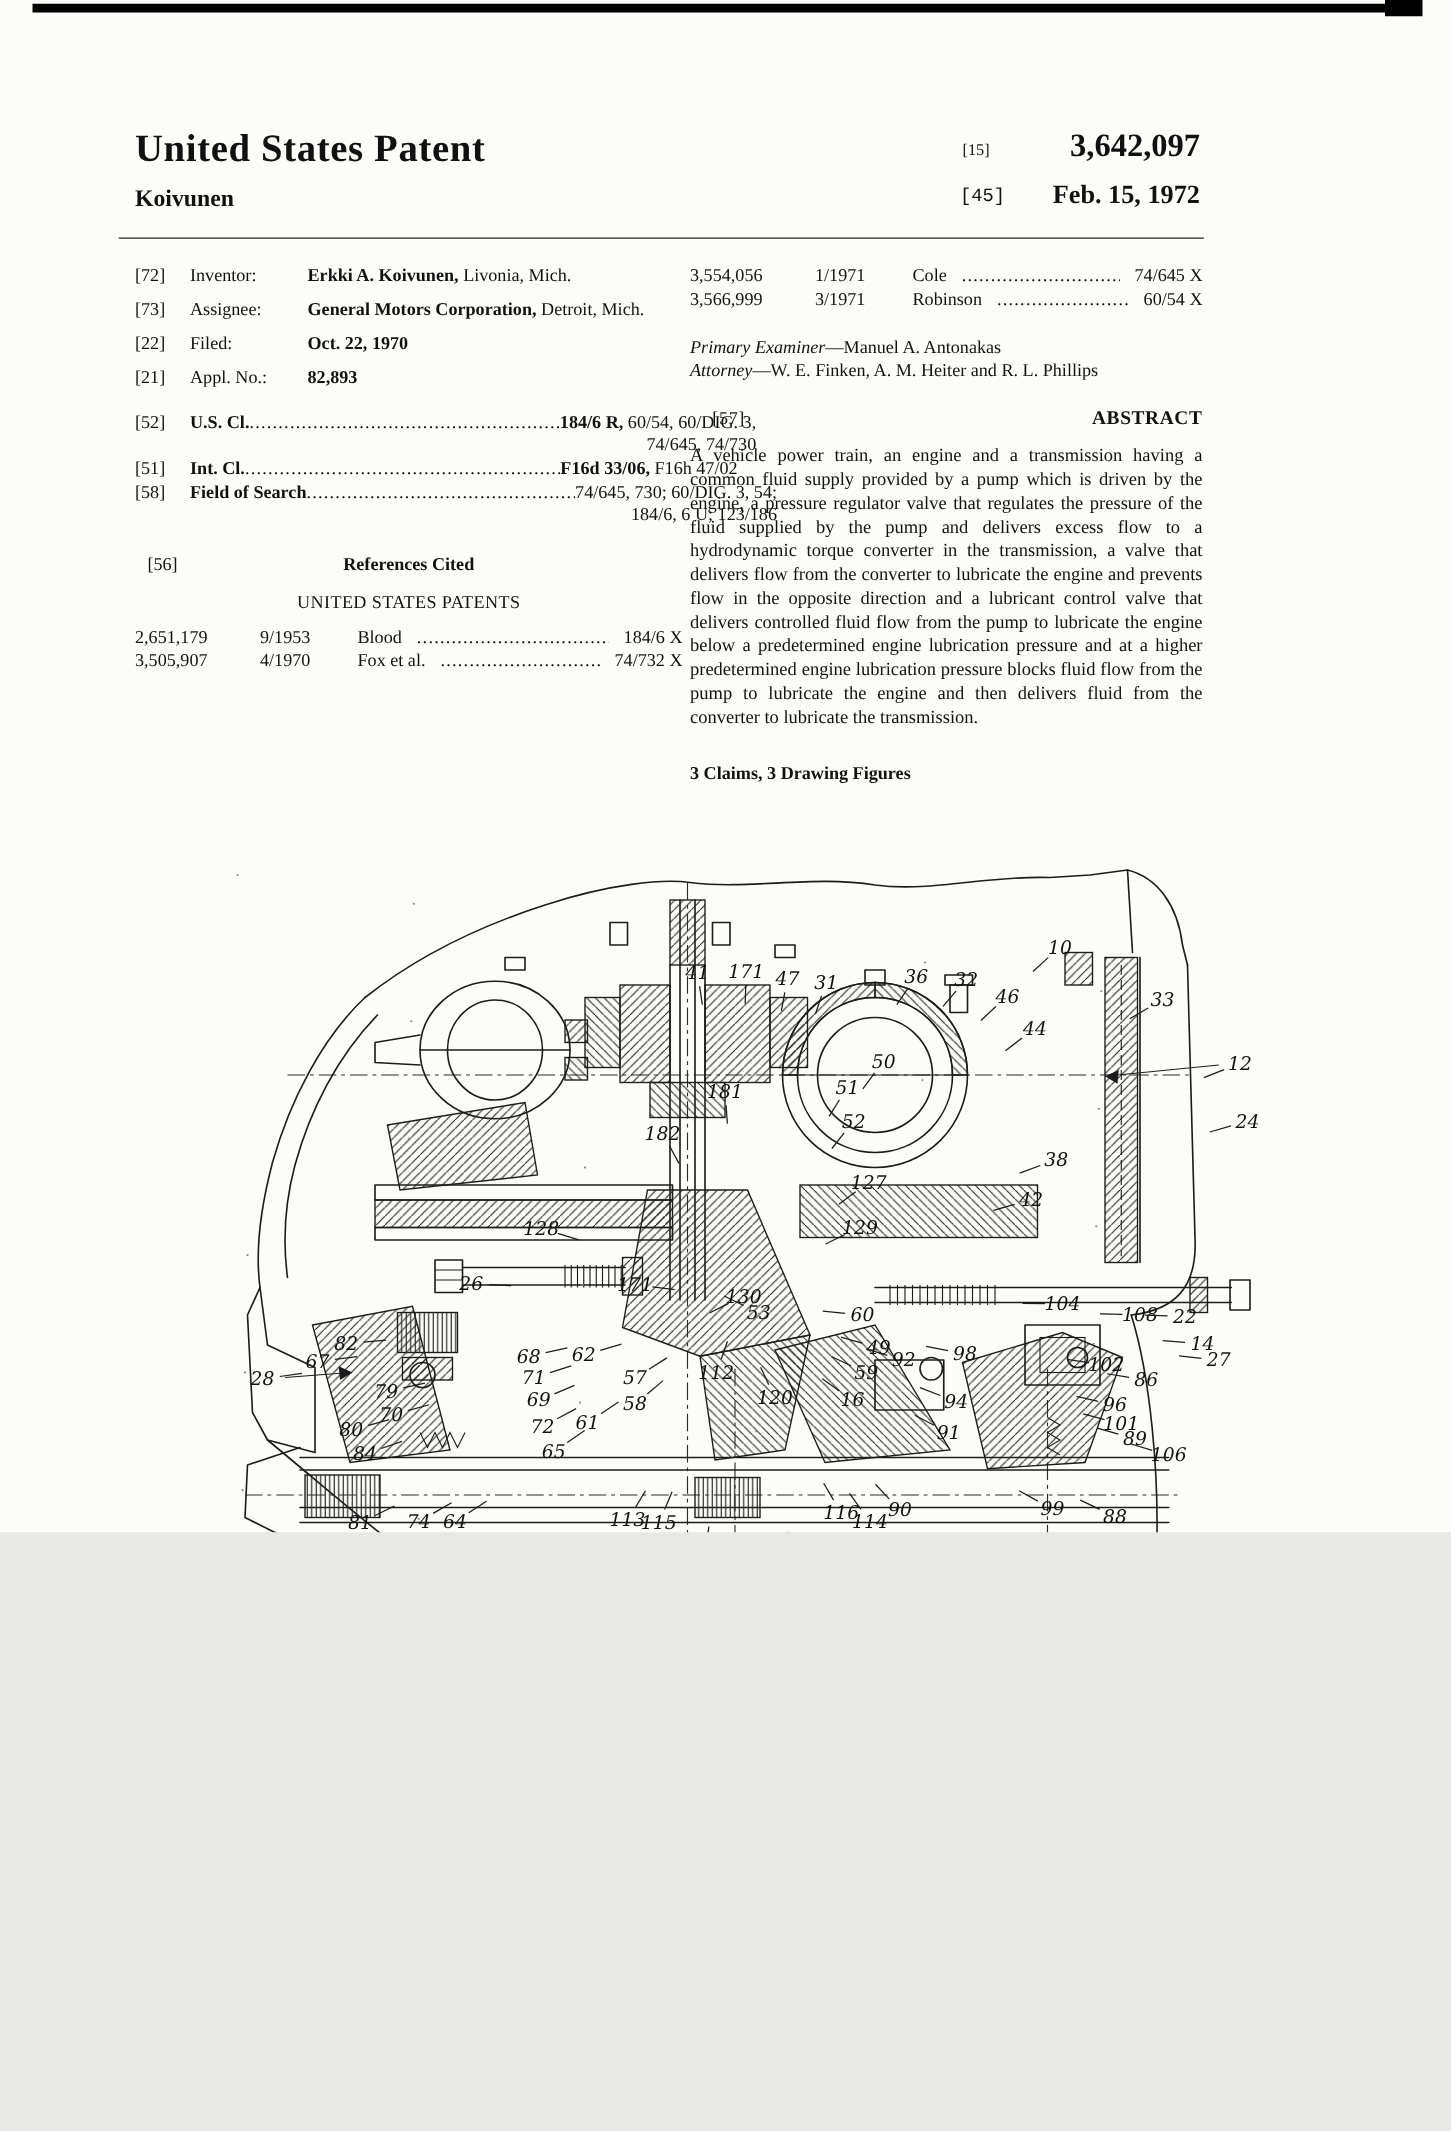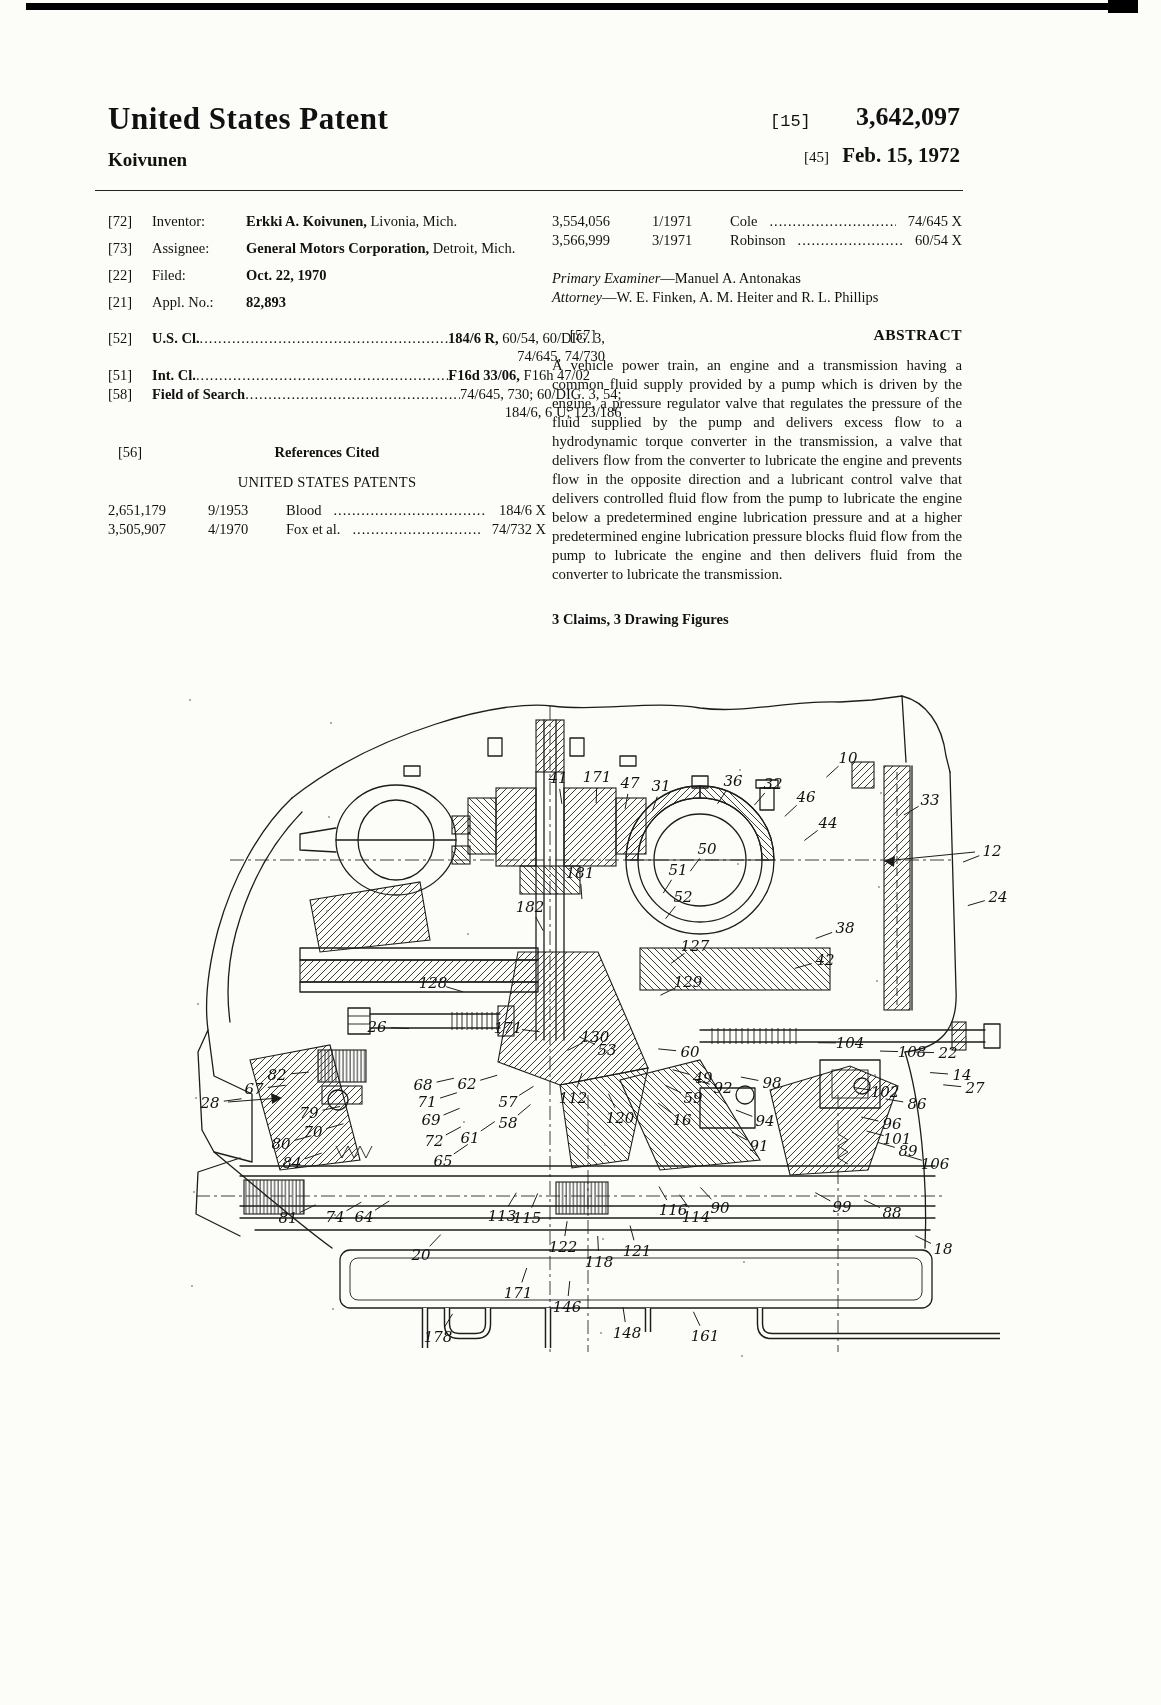--- a/index.html
+++ b/index.html
@@ -1,26 +1,26 @@
 <!DOCTYPE html>
 <html><head>
 <meta charset="utf-8">
 <style>
   html,body{margin:0;padding:0;background:#e8e8e4;}
-  .page{position:relative;width:1161px;height:1705px;background:#fcfcf9;color:#111;
+  .page{position:relative;width:1161px;height:1226px;background:#fcfcf9;color:#111;
         font-family:"Liberation Serif",serif;overflow:hidden;}
   .topstrip{position:absolute;left:26px;top:3px;width:1108px;height:7px;background:#000;}
   .topstrip:after{content:"";position:absolute;right:-4px;top:-3px;width:30px;height:13px;background:#000;}
 
   
   .us-title{position:absolute;left:108px;top:101px;font-size:31px;font-weight:bold;letter-spacing:.5px;}
-  .tag15{position:absolute;left:770px;top:112px;font-size:17px;font-family:Liberation Mono, monospace;}
+  .tag15{position:absolute;left:770px;top:112px;font-size:13px;}
   .pat-num{position:absolute;left:820px;top:102px;width:140px;text-align:right;font-size:26px;font-weight:bold;}
   .surname{position:absolute;left:108px;top:149px;font-size:19px;font-weight:bold;}
-  .tag45{position:absolute;left:804px;top:149px;font-size:15px;}
+  .tag45{position:absolute;left:768px;top:149px;font-size:15px;font-family:Liberation Mono, monospace;}
   .pat-date{position:absolute;left:812px;top:143px;width:148px;text-align:right;font-size:21px;font-weight:bold;}
   .hrule{position:absolute;left:95px;top:190px;width:868px;height:0;border-top:1.5px solid #222;}
 
   
   .colL{position:absolute;left:108px;top:212px;width:438px;font-size:14.5px;line-height:18px;}
   .colR{position:absolute;left:552px;top:212px;width:410px;font-size:14.5px;line-height:18px;}
   .tag{display:inline-block;width:44px;flex:0 0 44px;}
   .row{display:flex;margin-bottom:6px;}
   .title-row{margin-bottom:16px;}
   .ttl{font-size:15.5px;font-weight:bold;line-height:20px;letter-spacing:.2px;}

